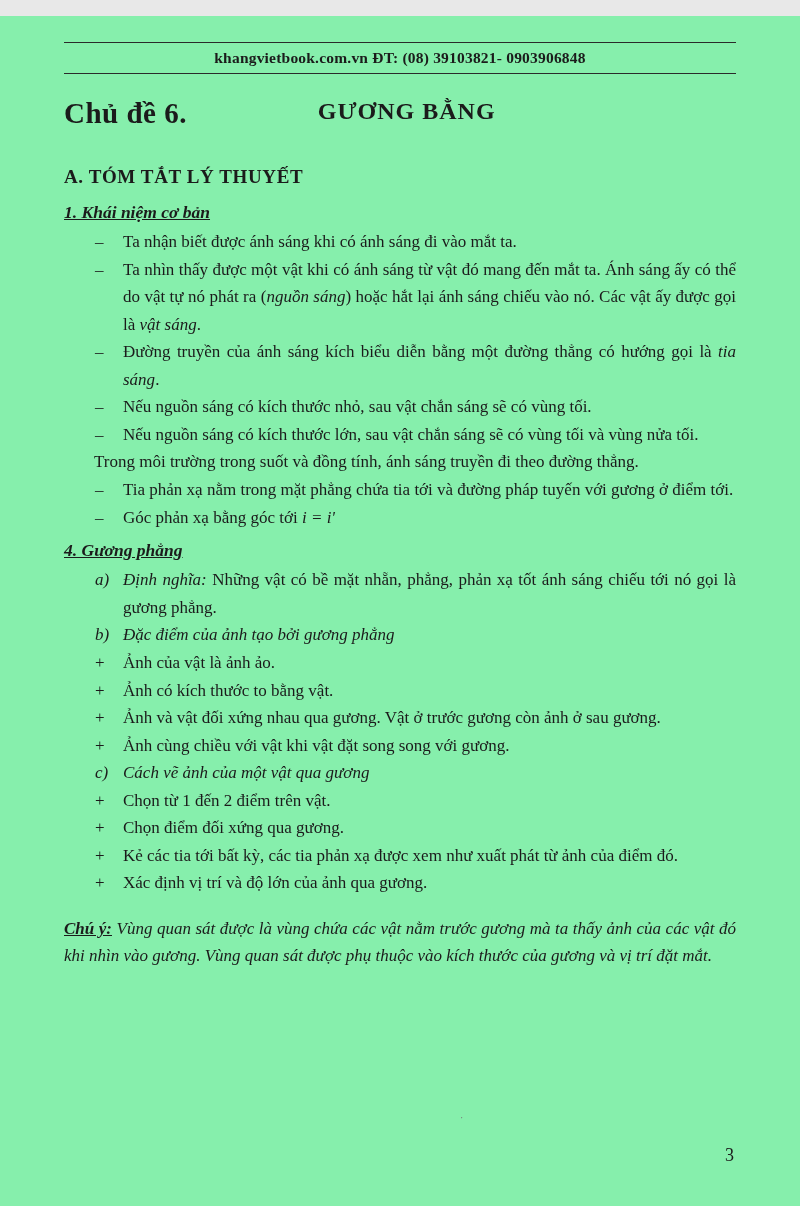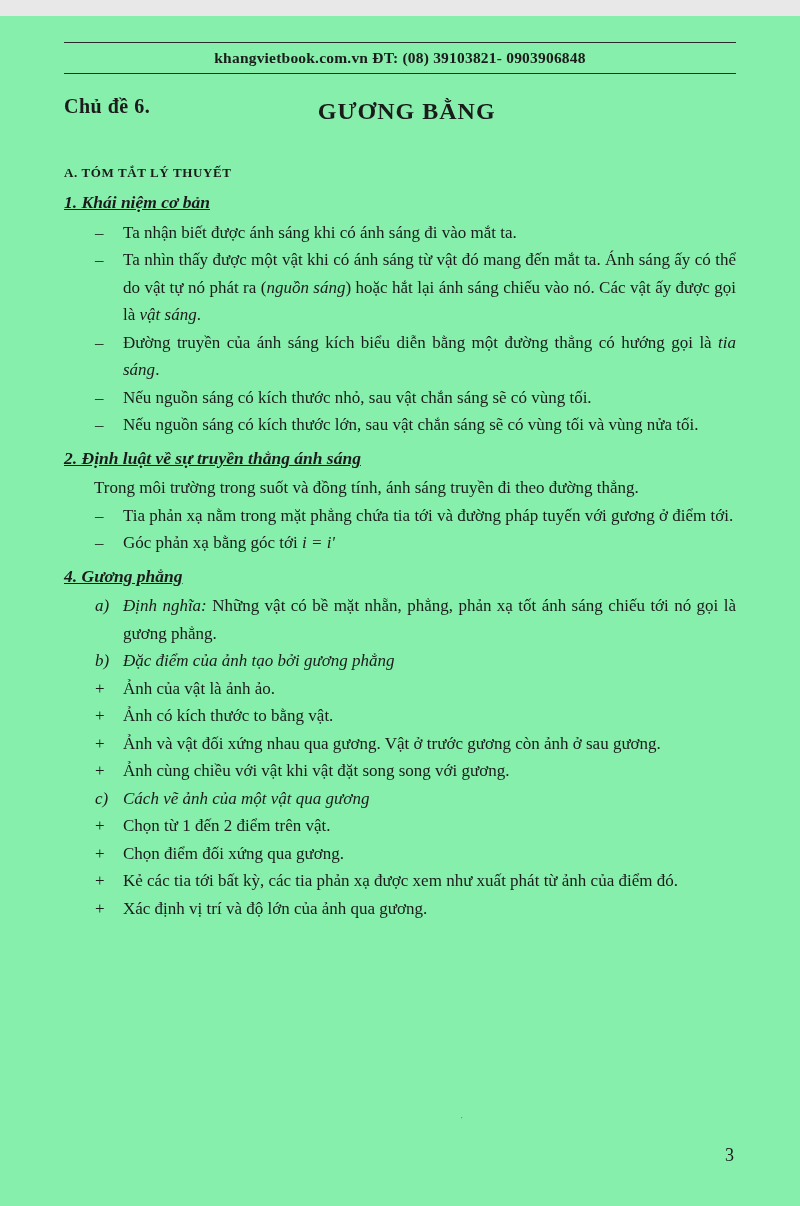--- a/index.html
+++ b/index.html
@@ -26,40 +26,40 @@
     padding:2px 0 3px 0;
     letter-spacing:.2px;
   }
   
   .title-row{
     position:relative;
     margin-top:16px;
     height:46px;
   }
   .chapter-label{
-    font-size:20px;
+    font-size:29px;
     font-weight:bold;
     letter-spacing:.5px;
   }
   .main-title{
     position:absolute;
     left:51%;
     top:2px;
     transform:translateX(-50%);
     font-size:24px;
     font-weight:bold;
     letter-spacing:1px;
     white-space:nowrap;
   }
   
   .section-heading{
     margin-top:26px;
     margin-bottom:4px;
     font-weight:bold;
-    font-size:13px;
+    font-size:19px;
     letter-spacing:.6px;
   }
   
   .doc-blocks{margin-top:2px;}
   .block{margin:0;}
   .block.heading{
     font-weight:bold;
     font-style:italic;
     margin:5px 0 2px 0;
     font-size:17.5px;
@@ -134,21 +134,20 @@
           <span class="text"><span>Đường truyền của ánh sáng kích biểu diễn bằng một đường thẳng có hướng gọi là </span><span class="it">tia sáng</span><span>.</span></span>
         </div>
         <div class="block dash">
           <span class="marker">–</span>
           <span class="text"><span>Nếu nguồn sáng có kích thước nhỏ, sau vật chắn sáng sẽ có vùng tối.</span></span>
         </div>
         <div class="block dash">
           <span class="marker">–</span>
           <span class="text"><span>Nếu nguồn sáng có kích thước lớn, sau vật chắn sáng sẽ có vùng tối và vùng nửa tối.</span></span>
         </div>
-        <div class="block heading">2. Định luật về sự truyền thẳng ánh sáng</div>
         <div class="block para"><span class="text" style="display: inline;"><span>Trong môi trường trong suốt và đồng tính, ánh sáng truyền đi theo đường thẳng.</span></span></div>
         <div class="block dash">
           <span class="marker">–</span>
           <span class="text"><span>Tia phản xạ nằm trong mặt phẳng chứa tia tới và đường pháp tuyến với gương ở điểm tới.</span></span>
         </div>
         <div class="block dash">
           <span class="marker">–</span>
           <span class="text"><span>Góc phản xạ bằng góc tới  </span><span class="it">i = i'</span></span>
         </div>
         <div class="block heading">4. Gương phẳng</div>
@@ -189,18 +188,19 @@
           <span class="text"><span>Chọn điểm đối xứng qua gương.</span></span>
         </div>
         <div class="block plus">
           <span class="marker">+</span>
           <span class="text"><span>Kẻ các tia tới bất kỳ, các tia phản xạ được xem như xuất phát từ ảnh của điểm đó.</span></span>
         </div>
         <div class="block plus">
           <span class="marker">+</span>
           <span class="text"><span>Xác định vị trí và độ lớn của ảnh qua gương.</span></span>
         </div>
+        <div class="block note"><span class="text" style="display: inline;"><span class="it bd un">Chú ý:</span><span class="it"> Vùng quan sát được là vùng chứa các vật nằm trước gương mà ta thấy ảnh của các vật đó khi nhìn vào gương. Vùng quan sát được phụ thuộc vào kích thước của gương và vị trí đặt mắt.</span></span></div>
       </div>
   </div>
 
   <div class="speck">·</div>
   <div class="page-number">3</div>
 </div>
 
 </body></html>

